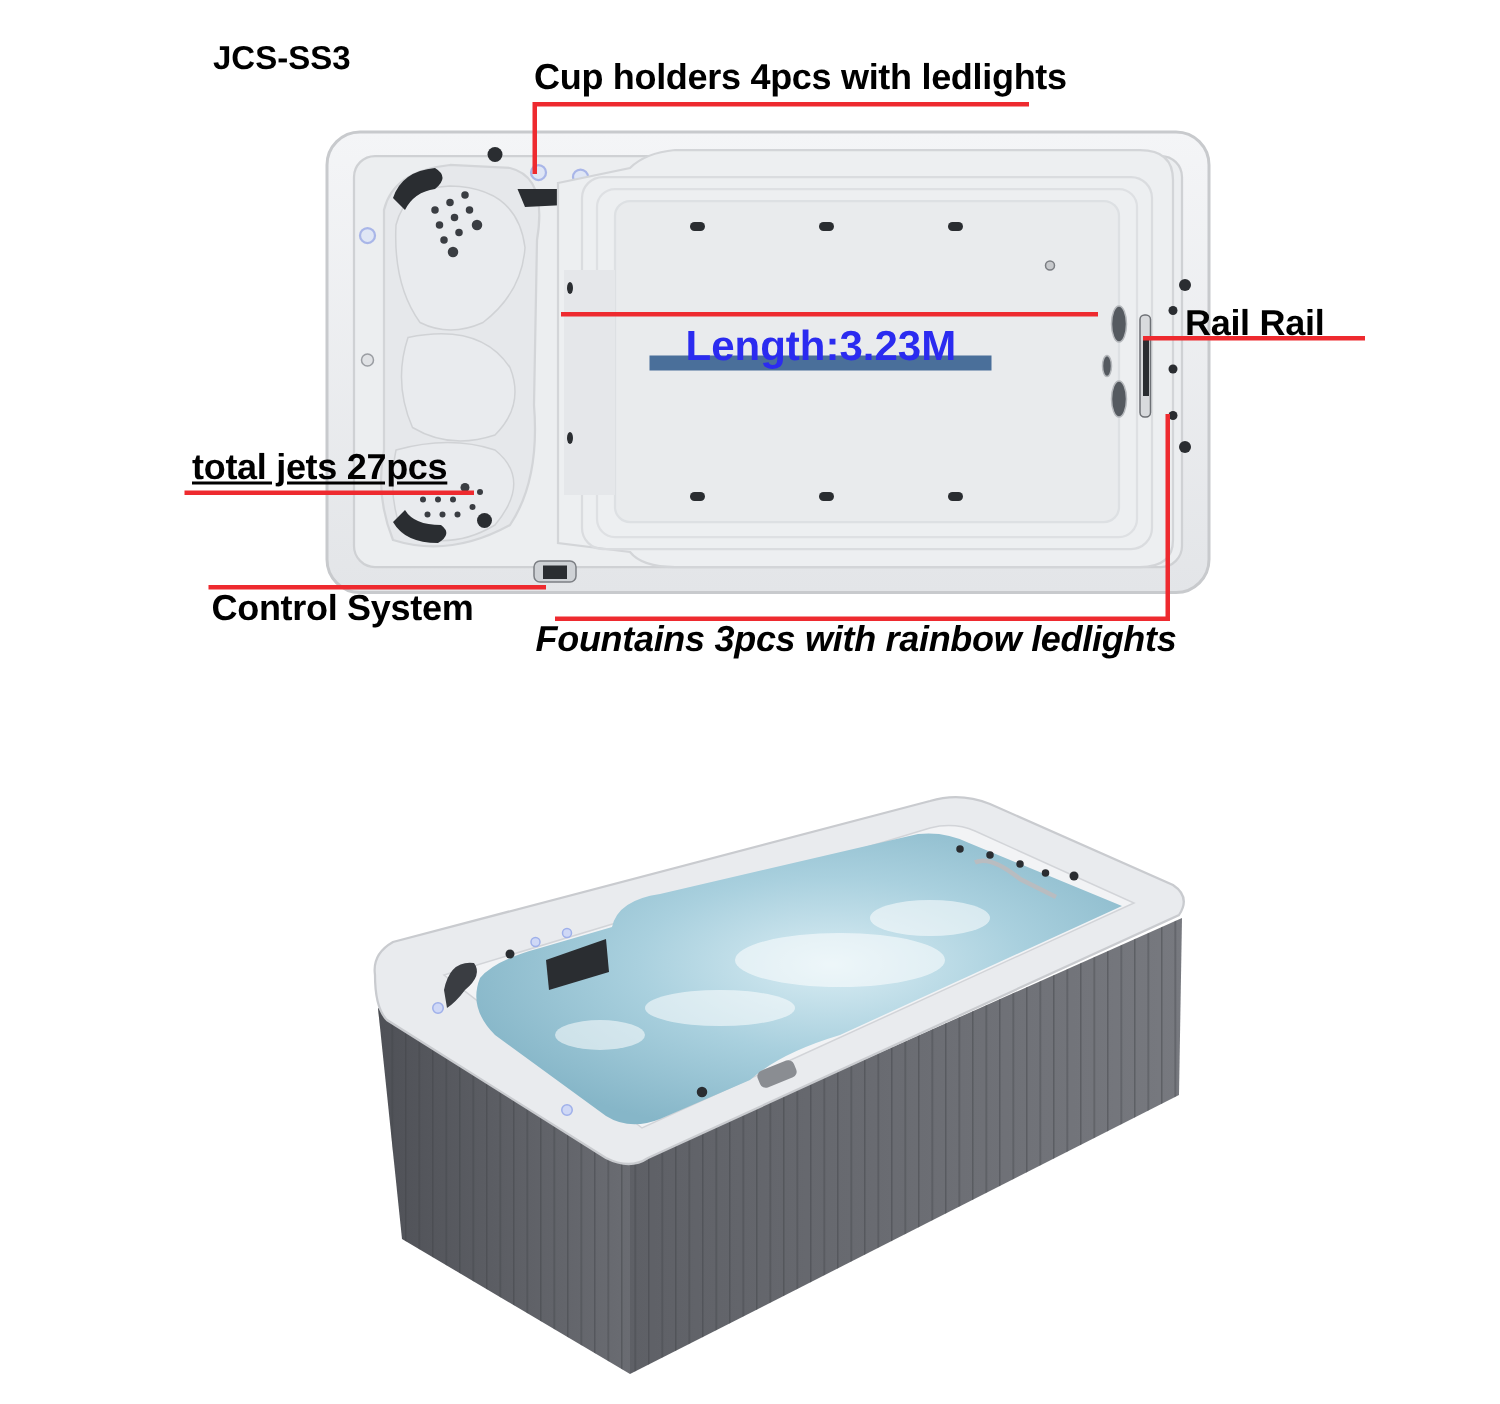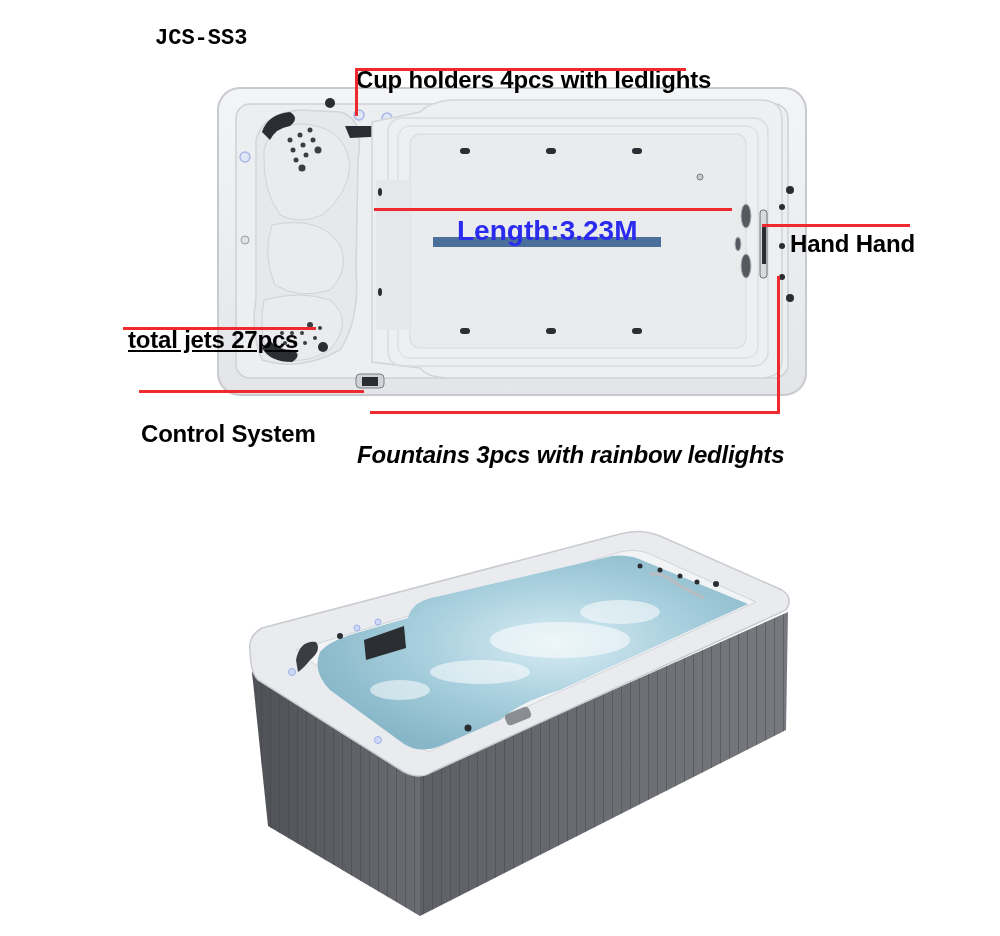--- a/index.html
+++ b/index.html
@@ -1,26 +1,26 @@
 <!DOCTYPE html>
 <html><head>
 <meta charset="utf-8">
 <style>
   html,body{margin:0;padding:0;background:#ffffff;}
   body{width:1000px;height:936px;position:relative;overflow:hidden;font-family:"Liberation Sans",sans-serif;}
-  .label{position:absolute;font-weight:bold;color:#000;font-size:24px;white-space:nowrap;letter-spacing:-0.2px;margin-top:28px;}
+  .label{position:absolute;font-weight:bold;color:#000;font-size:24px;white-space:nowrap;letter-spacing:-0.2px;}
   .title{position:absolute;font-weight:bold;color:#000;font-size:22px;}
   .redline{position:absolute;background:#ee2a2f;}
   .blue-label{position:absolute;font-weight:bold;color:#2b2bf0;font-size:28px;white-space:nowrap;margin-top:32px;}
   svg{position:absolute;}
 </style>
 </head>
 <body>
 
-<div class="title" style="left:155px;top:26px;font-family:Liberation Mono, monospace;">JCS-SS3</div>
+<div class="title" style="left:142px;top:26px;">JCS-SS3</div>
 
 <svg width="1000" height="440" style="left:0;top:0;" viewBox="0 0 1000 440">
   <defs>
     <linearGradient id="shellG" x1="0" y1="0" x2="0" y2="1">
       <stop offset="0" stop-color="#f4f5f7"></stop>
       <stop offset="1" stop-color="#e3e5e8"></stop>
     </linearGradient>
   </defs>
 
   <rect x="218" y="88" width="588" height="307" rx="22" fill="url(#shellG)" stroke="#c8cacd" stroke-width="2"></rect>
@@ -105,21 +105,21 @@
   <rect x="362" y="377" width="16" height="9" fill="#2a2d31"></rect>
 </svg>
 
 <div class="label" style="left:356px;top:38px;">Cup holders 4pcs with ledlights</div>
 <div class="redline" style="left:356px;top:68px;width:330px;height:3px;"></div>
 <div class="redline" style="left:355px;top:68px;width:3px;height:48px;"></div>
 
 <div class="blue-label" style="left:457px;top:183px;">Length:3.23M</div>
 <div class="redline" style="left:374px;top:208px;width:358px;height:3px;"></div>
 
-<div class="label" style="left:790px;top:202px;">Hand Hand</div>
+<div class="label" style="left:790px;top:202px;">Rail Rail</div>
 <div class="redline" style="left:762px;top:224px;width:148px;height:3px;"></div>
 
 <div class="label" style="left:128px;top:298px;text-decoration:underline;">total jets 27pcs</div>
 <div class="redline" style="left:123px;top:327px;width:193px;height:3px;"></div>
 
 <div class="redline" style="left:139px;top:390px;width:225px;height:3px;"></div>
 <div class="label" style="left:141px;top:392px;text-align:right;">Control System</div>
 
 <div class="redline" style="left:777px;top:276px;width:3px;height:138px;"></div>
 <div class="redline" style="left:370px;top:411px;width:410px;height:3px;"></div>

